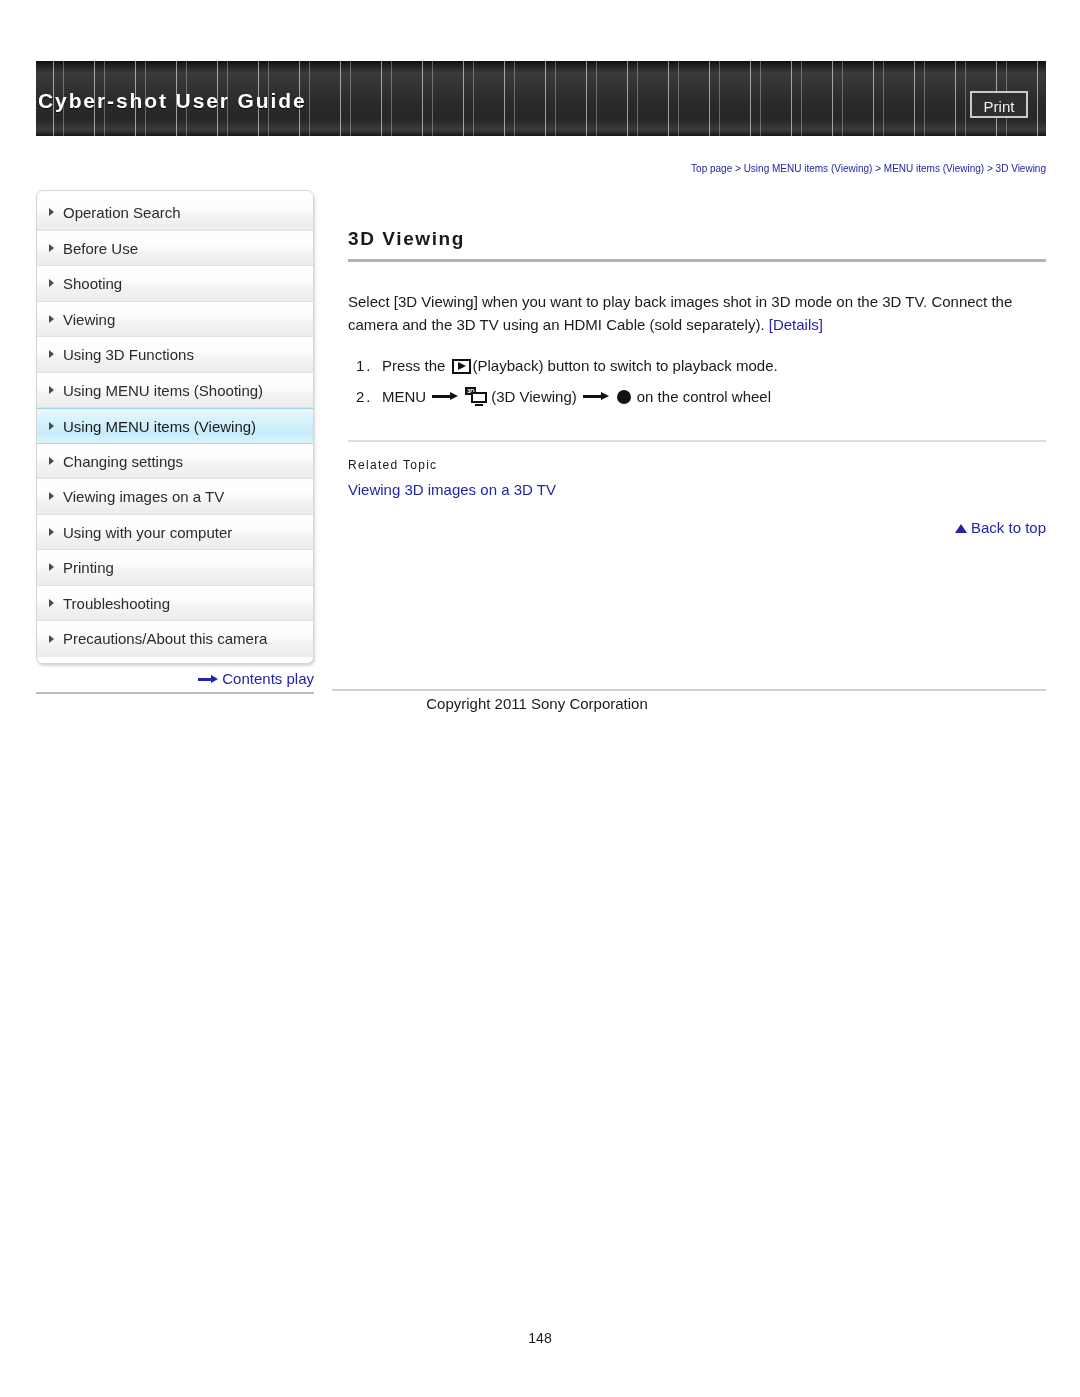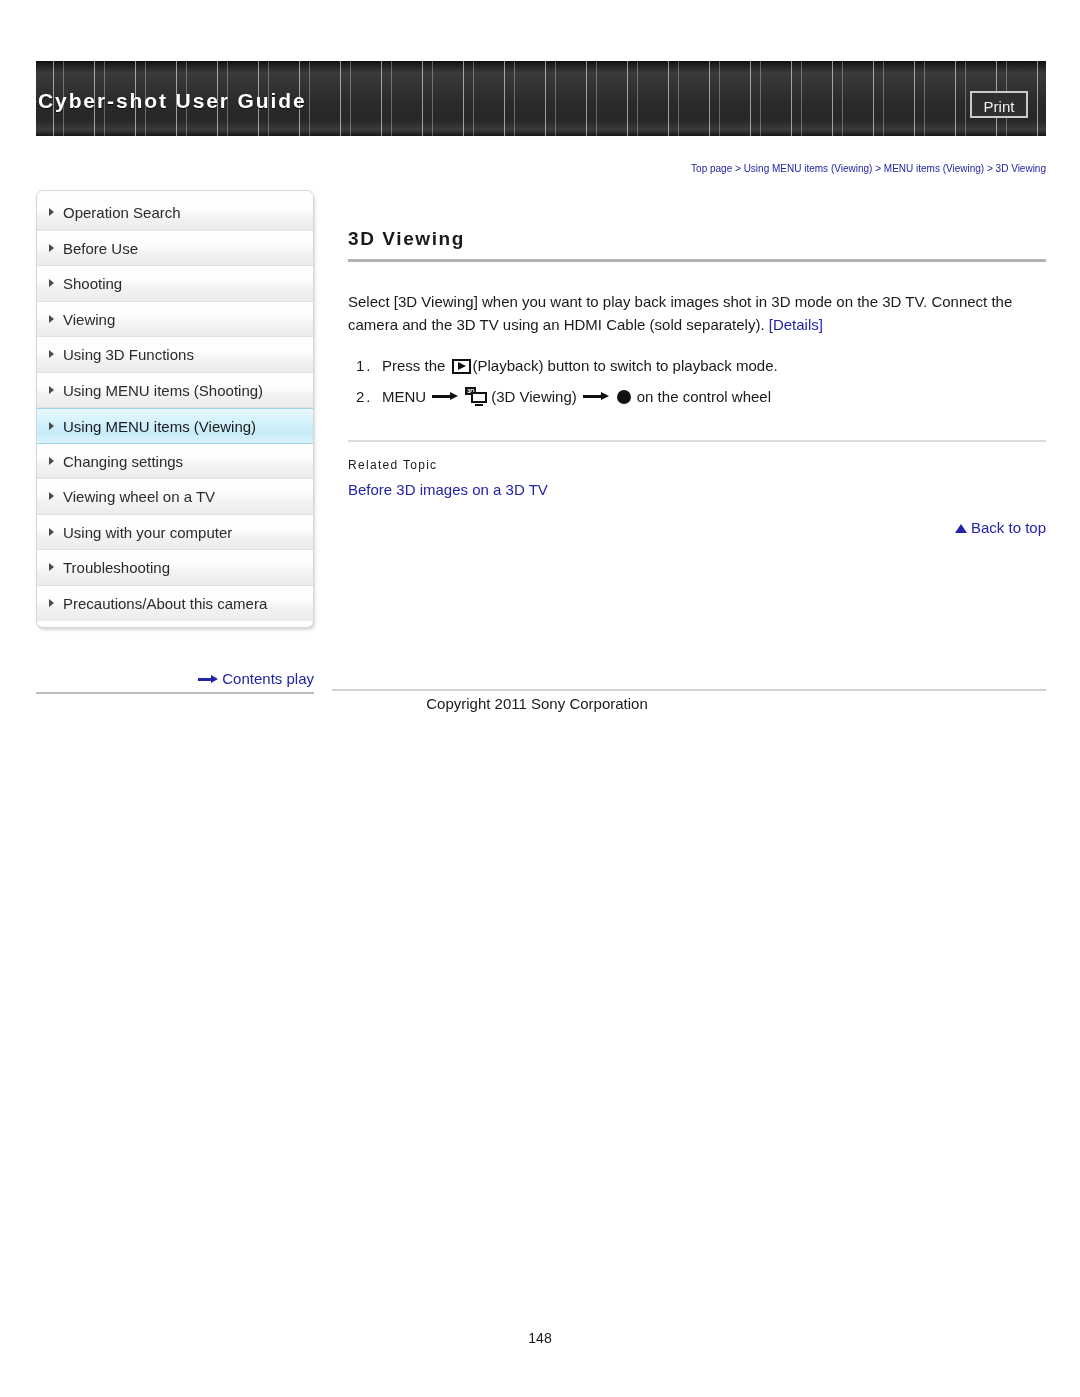--- a/index.html
+++ b/index.html
@@ -431,25 +431,29 @@
   <div class="nav-item selected">
     <span class="tri"></span>
     <span>Using MENU items (Viewing)</span>
   </div>
   <div class="nav-item">
     <span class="tri"></span>
     <span>Changing settings</span>
   </div>
   <div class="nav-item">
     <span class="tri"></span>
-    <span>Viewing wheel on a TV</span>
+    <span>Viewing images on a TV</span>
   </div>
   <div class="nav-item">
     <span class="tri"></span>
     <span>Using with your computer</span>
+  </div>
+  <div class="nav-item">
+    <span class="tri"></span>
+    <span>Printing</span>
   </div>
   <div class="nav-item">
     <span class="tri"></span>
     <span>Troubleshooting</span>
   </div>
   <div class="nav-item">
     <span class="tri"></span>
     <span>Precautions/About this camera</span>
   </div>
 </div>
@@ -469,21 +473,21 @@
     <li>
       <span class="num">1.</span><span>Press the </span><span class="ico-playback"></span><span>(Playback) button to switch to playback mode.</span>
     </li>
     <li>
       <span class="num">2.</span><span>MENU</span><span class="arrow-r"></span><span class="ico-3dview"><span class="badge">3D</span><span class="screen"></span><span class="stand"></span></span><span>(3D Viewing)</span><span class="arrow-r"></span><span class="ico-dot"></span><span>on the control wheel</span>
     </li>
   </ol>
 
   <div class="rule-thin" style="margin-top:28px;"></div>
   <div class="related-title">Related Topic</div>
-  <a href="#" class="related-link">Before 3D images on a 3D TV</a>
+  <a href="#" class="related-link">Viewing 3D images on a 3D TV</a>
 </div>
 
 <div class="back-to-top">
   <span class="tri-up"></span><span>Back to top</span>
 </div>
 
 <div class="footer-rule"></div>
 <div class="copyright">Copyright 2011 Sony Corporation</div>
 <div class="page-number">148</div>
 

